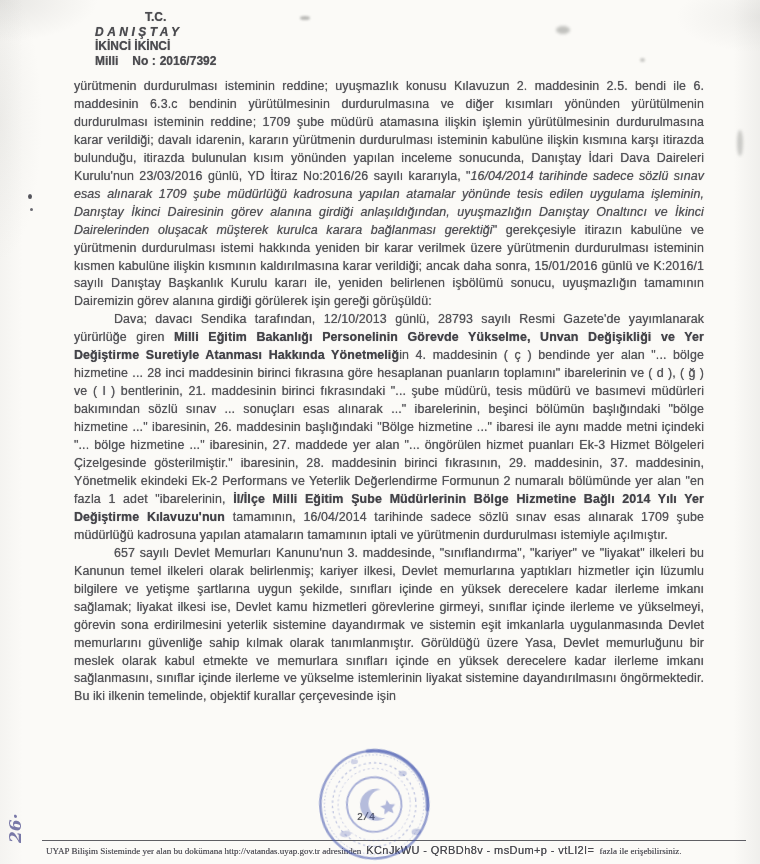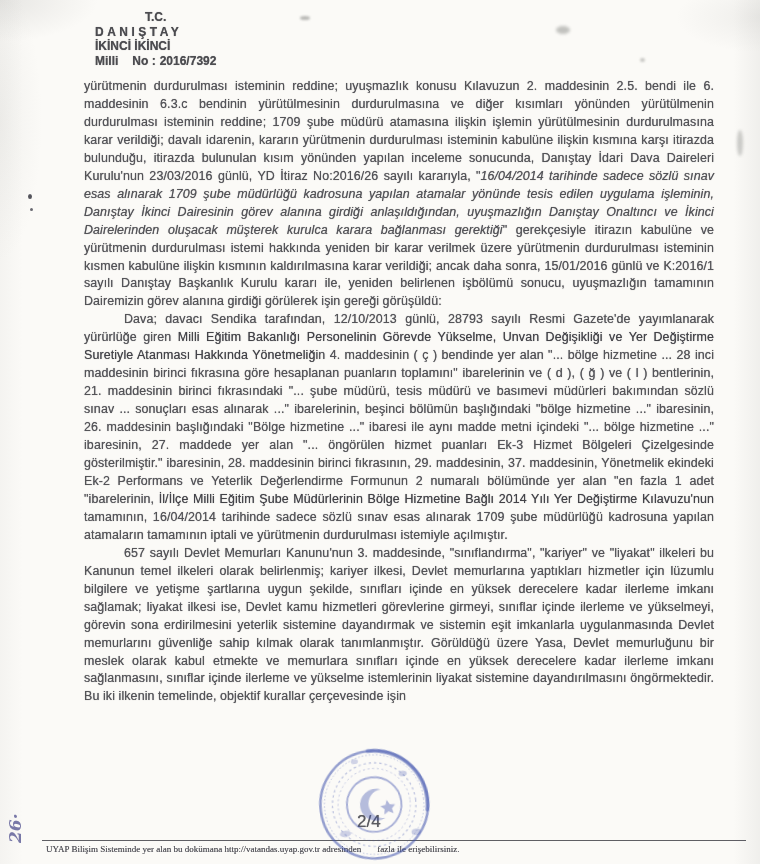--- a/index.html
+++ b/index.html
@@ -18,41 +18,42 @@
   }
   
   .header{
     position:absolute;left:95px;top:10px;
     font-size:12px;font-weight:bold;line-height:14.5px;
     color:#4c4c50;
     text-shadow:0 0 .7px rgba(80,80,86,.85);
     white-space:nowrap;
   }
   .header .tc{padding-left:50px;}
-  .header .court{letter-spacing:3.5px;}
+  .header .court{letter-spacing:3.5px;font-style:italic;}
   .header .esas-row .gap{display:inline-block;width:14px;}
   .header .esas-row .gap2{display:inline-block;width:4px;}
   
   .body-text{
-    position:absolute;left:84px;top:78px;width:630px;
+    position:absolute;left:74px;top:78px;width:630px;
     font-size:12.45px;line-height:17.95px;
     color:#545458;
     text-shadow:0 0 .75px rgba(88,88,94,.9);
     letter-spacing:.1px;
   }
   .para{margin:0;text-align:justify;}
   .para.indent{text-indent:40px;}
   .seg-normal{}
-  .seg-bold{font-weight:normal;color:#434348;}
+  .seg-bold{font-weight:bold;color:#434348;}
   .seg-italic{font-style:italic;}
   
   .page-number{
     position:absolute;left:357px;top:812px;
-    font-size:17px;color:#5a5b60;z-index:1;
+    font-size:10px;color:#5a5b60;z-index:1;
     text-shadow:0 0 .7px rgba(90,90,96,.9);
+    font-family:Liberation Mono, monospace;
   }
   
   .stamp{
     position:absolute;left:298px;top:742px;width:152px;height:122px;
     z-index:2;transform:rotate(-7deg);
     filter:blur(.4px);opacity:.88;pointer-events:none;
   }
   
   .margin-note{
     position:absolute;left:-2px;top:816px;width:34px;
@@ -62,21 +63,21 @@
     filter:blur(.3px);
     z-index:1;
   }
   
   .footer-rule{
     position:absolute;left:42px;top:840px;width:704px;height:0;
     border-top:1.6px solid #43434a;opacity:.85;
   }
   .footer{
     position:absolute;left:46px;top:844px;width:706px;
-    display:flex;align-items:baseline;gap:16px;white-space:nowrap;
+    display:flex;align-items:baseline;gap:5px;white-space:nowrap;
     color:#53535a;
   }
   .footer .serif{
     font-family:"Liberation Serif",serif;font-size:9px;
     text-shadow:0 0 .5px rgba(90,90,96,.8);
   }
   .footer .code{
     font-family:"Liberation Sans",sans-serif;font-size:11px;
     letter-spacing:.4px;color:#48484e;
     text-shadow:0 0 .6px rgba(80,80,86,.85);
@@ -125,20 +126,21 @@
       <ellipse cx="58" cy="22" rx="4.5" ry="3" fill="#3d50ad" opacity=".26" stroke="none"></ellipse>
       <ellipse cx="124" cy="118" rx="6" ry="4" fill="#3d50ad" opacity=".3" stroke="none"></ellipse>
     </g>
   </svg>
 
   <div class="margin-note">26·</div>
 
   <div class="footer-rule"></div>
   <div class="footer">
     <span class="serif">UYAP Bilişim Sisteminde yer alan bu dokümana http://vatandas.uyap.gov.tr adresinden</span>
+    <span class="code">KCnJkWU - QRBDh8v - msDum+p - vtLI2I=</span>
     <span class="serif">fazla ile erişebilirsiniz.</span>
   </div>
 
   <div class="speck sp1"></div>
   <div class="speck sp2"></div>
   <div class="speck sp3"></div>
   <div class="speck sp4"></div>
   <div class="speck sp5"></div>
   <div class="speck sp6"></div>
 

